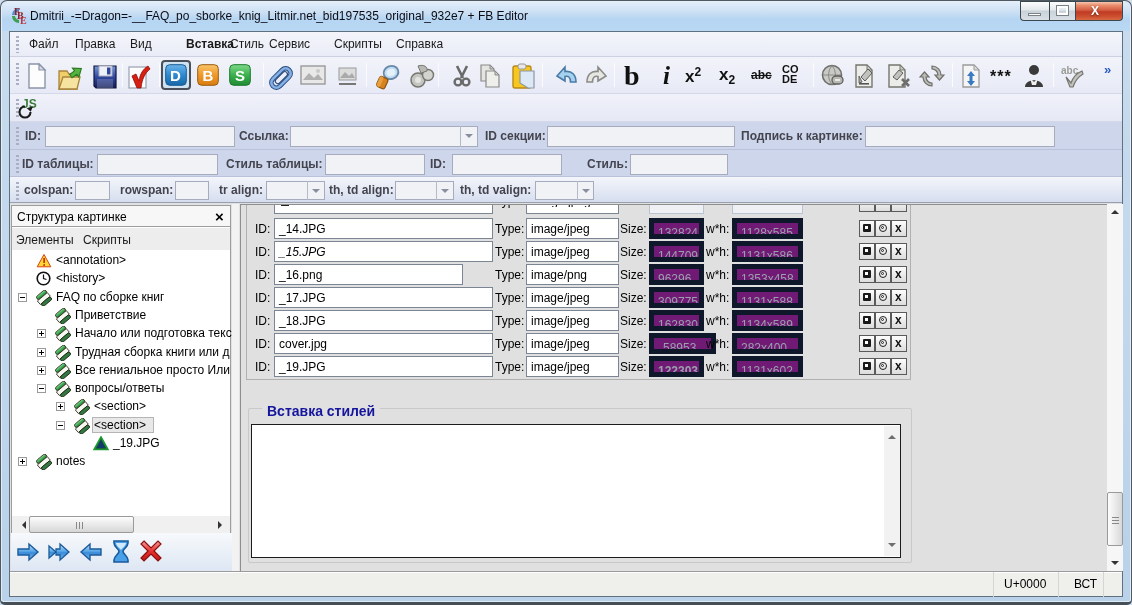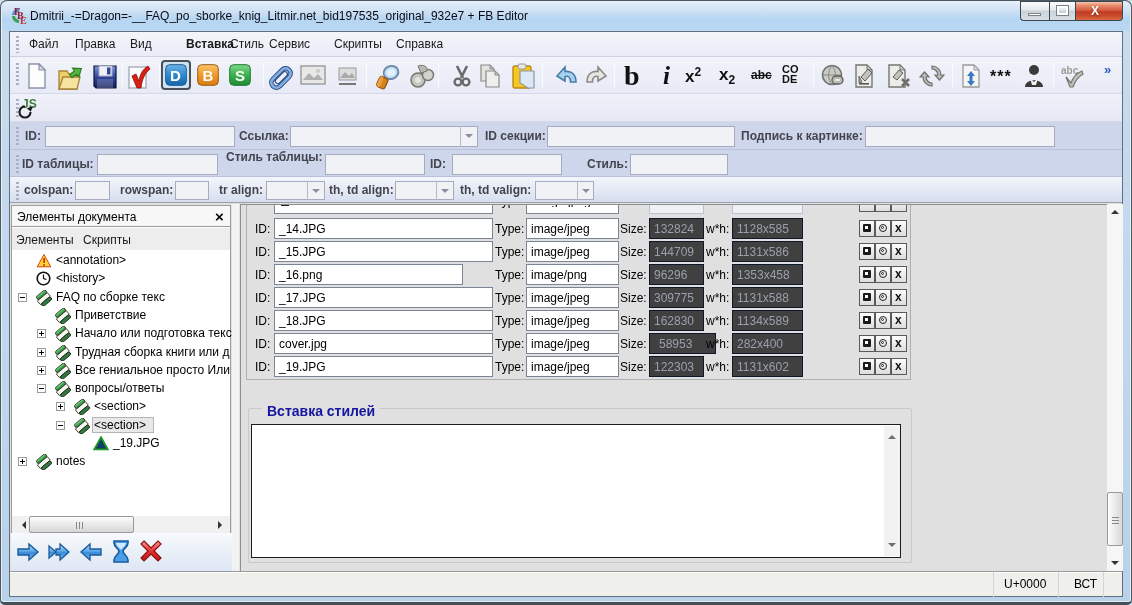--- a/index.html
+++ b/index.html
@@ -67,21 +67,21 @@
 
 #lhscroll { position:absolute; left:12px; top:516px; width:218px; height:17px; background:#f0f0f0; }
 #lbtnrow { position:absolute; left:11px; top:533px; width:221px; height:38px;
   background:linear-gradient(180deg,#f7f9fc,#dde6f3); }
 
 
 #main { position:absolute; left:240px; top:204px; width:867px; height:367px;
   background:#e0e0e0; border-top:1px solid #8e8e8e; border-left:1px solid #8e8e8e; overflow:hidden; }
 .mlabel { position:absolute; font-size:12px; color:#000; }
 .minput { position:absolute; height:21px; background:#fff; border:1px solid #7c8593; font-size:12px; color:#000; padding:3px 0 0 4px; overflow:hidden; }
-.minput.dis { background:#404040; border:1px solid #0f172a; color:#9aa0ab; }
+.minput.dis { background:#701a75; border:5px solid #0f172a; color:#9aa0ab; }
 .rbtn { position:absolute; width:16px; height:17px; background:linear-gradient(180deg,#fdfdfd,#dcdcdc); border:1px solid #5a5a5a; }
 
 
 #gbox { position:absolute; left:7px; top:203px; width:664px; height:155px;
   border:1px solid #c9c9c9; border-radius:2px; }
 #gbox-label { position:absolute; left:21px; top:198px; font-size:14px; font-weight:bold; color:#15159e; background:#e0e0e0; padding:0 5px; }
 #gtext { position:absolute; left:10px; top:219px; width:650px; height:134px; background:#fff; border:1px solid #1c1c1c; }
 .arr { position:absolute; width:0; height:0; border:4px solid transparent; }
 
 #vscroll { position:absolute; left:1107px; top:204px; width:16px; height:367px; background:#f6f6f6; }
@@ -318,21 +318,21 @@
 <div class="flabel" style="left:239px;top:129px;">Ссылка:</div>
 <div class="finput" style="left:290px;top:126px;width:188px;height:21px;"></div>
 <div class="fcombo-arrow" style="left:460px;top:126px;height:21px;"></div>
 <div class="flabel" style="left:485px;top:129px;">ID секции:</div>
 <div class="finput" style="left:547px;top:126px;width:188px;height:21px;"></div>
 <div class="flabel" style="left:741px;top:129px;">Подпись к картинке:</div>
 <div class="finput" style="left:865px;top:126px;width:190px;height:21px;"></div>
 
 <div class="flabel" style="left:22px;top:157px;">ID таблицы:</div>
 <div class="finput" style="left:97px;top:154px;width:121px;height:21px;"></div>
-<div class="flabel" style="left:226px;top:150px;">Стиль таблицы:</div>
+<div class="flabel" style="left:226px;top:157px;">Стиль таблицы:</div>
 <div class="finput" style="left:325px;top:154px;width:100px;height:21px;"></div>
 <div class="flabel" style="left:430px;top:157px;">ID:</div>
 <div class="finput" style="left:452px;top:154px;width:110px;height:21px;"></div>
 <div class="flabel" style="left:587px;top:157px;">Стиль:</div>
 <div class="finput" style="left:630px;top:154px;width:98px;height:21px;"></div>
 
 <div class="flabel" style="left:24px;top:183px;">colspan:</div>
 <div class="finput" style="left:75px;top:181px;width:35px;height:19px;"></div>
 <div class="flabel" style="left:120px;top:183px;">rowspan:</div>
 <div class="finput" style="left:175px;top:181px;width:34px;height:19px;"></div>
@@ -340,21 +340,21 @@
 <div class="finput" style="left:266px;top:181px;width:59px;height:19px;"></div>
 <div class="fcombo-arrow" style="left:307px;top:181px;height:19px;"></div>
 <div class="flabel" style="left:329px;top:183px;">th, td align:</div>
 <div class="finput" style="left:395px;top:181px;width:59px;height:19px;"></div>
 <div class="fcombo-arrow" style="left:436px;top:181px;height:19px;"></div>
 <div class="flabel" style="left:460px;top:183px;">th, td valign:</div>
 <div class="finput" style="left:535px;top:181px;width:59px;height:19px;"></div>
 <div class="fcombo-arrow" style="left:577px;top:181px;height:19px;"></div>
 
 <div id="lpanel-head">
-    <span style="position:absolute;left:5px;top:4px;">Элементы документа</span>
+    <span style="position:absolute;left:5px;top:4px;">Структура картинке</span>
   <span style="position:absolute;left:203px;top:2px;font-size:15px;font-weight:bold;">×</span>
   </div>
 <div id="lpanel-body"></div>
 <div style="position:absolute;left:12px;top:228px;width:218px;height:22px;background:#ededed;"></div>
 <div class="ltab" style="left:16px;top:233px;position:absolute;">Элементы</div>
 <div class="ltab" style="left:83px;top:233px;position:absolute;">Скрипты</div>
 <div id="tree">
     <svg class="abs" style="left:36px;top:253px" width="16" height="15" viewBox="0 0 16 15">
       <path d="M8 1.5 L14.8 13.8 L1.2 13.8 Z" fill="#ffd633" stroke="#d84010" stroke-width="1"></path>
       <rect x="7.3" y="5" width="1.7" height="5" fill="#c43010"></rect>
@@ -374,21 +374,21 @@
           <stop offset=".5" stop-color="#3fae55"></stop>
           <stop offset="1" stop-color="#1e7a33"></stop>
         </linearGradient>
       </defs>
       <g transform="rotate(-40 8 8)">
         <rect x="2.2" y="2" width="12" height="4" rx="2" fill="url(#sr36_290)" stroke="#33261a" stroke-width="0.8"></rect>
         <rect x="1" y="6" width="13" height="4.6" fill="#f4faf2" stroke="#33261a" stroke-width="0.8"></rect>
         <rect x="1.6" y="10.6" width="12" height="3.6" rx="1.8" fill="#2f7a40" stroke="#22190f" stroke-width="0.8"></rect>
       </g>
     </svg>
-<div class="trow" style="left:56px;top:290px;">FAQ по сборке текс</div>
+<div class="trow" style="left:56px;top:290px;">FAQ по сборке книг</div>
 <svg class="abs" style="left:55px;top:308px" width="16" height="16" viewBox="0 0 16 16">
       <defs>
         <linearGradient id="sr55_308" x1="0" y1="0" x2="0" y2="1">
           <stop offset="0" stop-color="#8fdf9a"></stop>
           <stop offset=".5" stop-color="#3fae55"></stop>
           <stop offset="1" stop-color="#1e7a33"></stop>
         </linearGradient>
       </defs>
       <g transform="rotate(-40 8 8)">
         <rect x="2.2" y="2" width="12" height="4" rx="2" fill="url(#sr55_308)" stroke="#33261a" stroke-width="0.8"></rect>
@@ -604,21 +604,21 @@
       </div>
 <div class="rbtn" style="left:634px;top:15px;">
         <div style="position:absolute;left:3px;top:3px;width:8px;height:8px;border:1px solid #222;border-radius:50%;">
           <div style="position:absolute;left:1px;top:1px;width:3px;height:3px;border:1px solid #222;border-radius:50%;"></div>
         </div>
       </div>
 <div class="rbtn" style="left:650px;top:15px;">
         <div style="position:absolute;left:3px;top:0px;font-size:12px;font-weight:bold;color:#111;">x</div>
       </div>
 <div class="mlabel" style="left:14px;top:40px;">ID:</div>
-<div class="minput" style="left:33px;top:36px;width:219px;">_15.JPG</div>
+<div class="minput" style="left:33px;top:36px;width:219px;font-style:italic;">_15.JPG</div>
 <div class="mlabel" style="left:254px;top:40px;">Type:</div>
 <div class="minput" style="left:285px;top:36px;width:93px;">image/jpeg</div>
 <div class="mlabel" style="left:379px;top:40px;">Size:</div>
 <div class="minput dis" style="left:408px;top:36px;width:55px;">144709</div>
 <div class="mlabel" style="left:465px;top:40px;">w*h:</div>
 <div class="minput dis" style="left:491px;top:36px;width:71px;">1131x586</div>
 <div class="rbtn" style="left:618px;top:38px;">
         <div style="position:absolute;left:3px;top:3px;width:8px;height:8px;background:#1a1a1a;border-radius:1px;">
           <div style="position:absolute;left:2px;top:2px;width:3px;height:3px;background:#fff;"></div>
         </div>
@@ -713,21 +713,21 @@
         </div>
       </div>
 <div class="rbtn" style="left:650px;top:130px;">
         <div style="position:absolute;left:3px;top:0px;font-size:12px;font-weight:bold;color:#111;">x</div>
       </div>
 <div class="mlabel" style="left:14px;top:155px;">ID:</div>
 <div class="minput" style="left:33px;top:151px;width:219px;">_19.JPG</div>
 <div class="mlabel" style="left:254px;top:155px;">Type:</div>
 <div class="minput" style="left:285px;top:151px;width:93px;">image/jpeg</div>
 <div class="mlabel" style="left:379px;top:155px;">Size:</div>
-<div class="minput dis" style="left:408px;top:151px;width:55px;">122303</div>
+<div class="minput dis" style="left:408px;top:151px;width:55px;font-weight:bold;">122303</div>
 <div class="mlabel" style="left:465px;top:155px;">w*h:</div>
 <div class="minput dis" style="left:491px;top:151px;width:71px;">1131x602</div>
 <div class="rbtn" style="left:618px;top:153px;">
         <div style="position:absolute;left:3px;top:3px;width:8px;height:8px;background:#1a1a1a;border-radius:1px;">
           <div style="position:absolute;left:2px;top:2px;width:3px;height:3px;background:#fff;"></div>
         </div>
       </div>
 <div class="rbtn" style="left:634px;top:153px;">
         <div style="position:absolute;left:3px;top:3px;width:8px;height:8px;border:1px solid #222;border-radius:50%;">
           <div style="position:absolute;left:1px;top:1px;width:3px;height:3px;border:1px solid #222;border-radius:50%;"></div>

